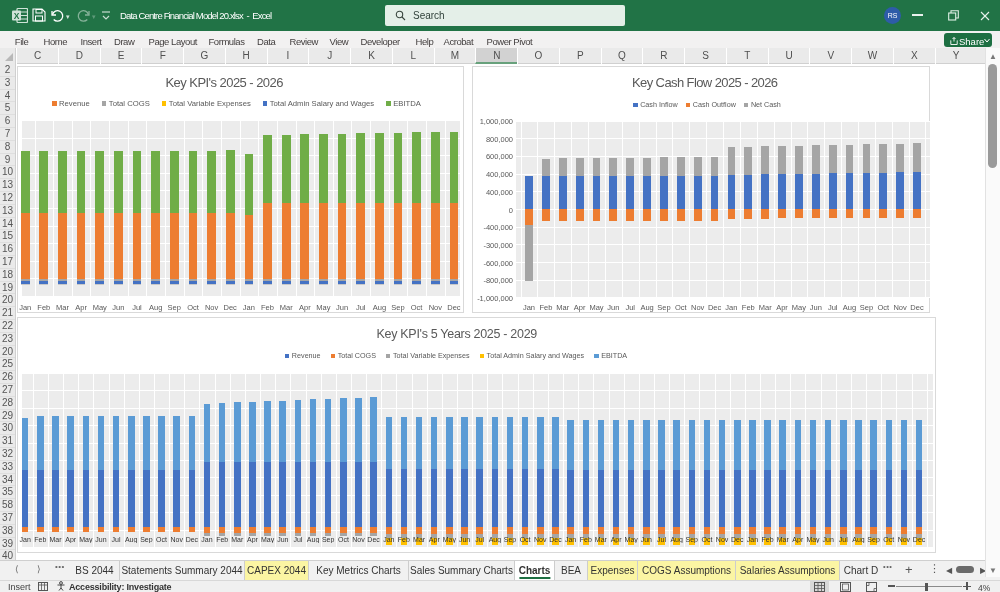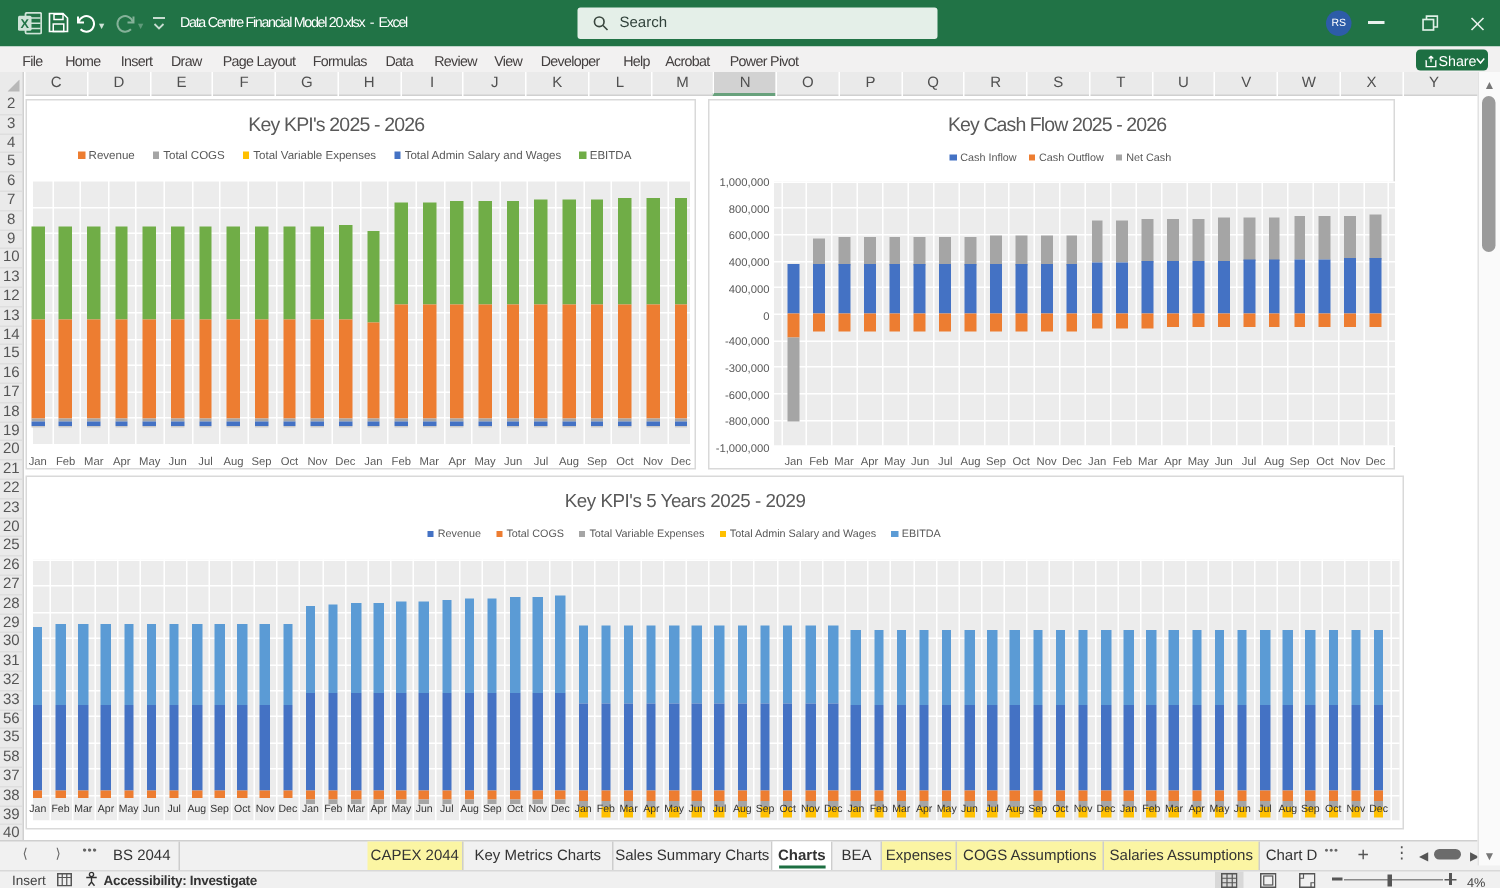--- a/index.html
+++ b/index.html
@@ -130,21 +130,21 @@
 <div class="abs" style="left:0;top:345.6px;width:15px;height:12.8px;border-bottom:1px solid #dedede;font-size:10px;color:#555;text-align:center;line-height:12.8px;">20</div>
 <div class="abs" style="left:0;top:358.4px;width:15px;height:12.8px;border-bottom:1px solid #dedede;font-size:10px;color:#555;text-align:center;line-height:12.8px;">25</div>
 <div class="abs" style="left:0;top:371.2px;width:15px;height:12.8px;border-bottom:1px solid #dedede;font-size:10px;color:#555;text-align:center;line-height:12.8px;">26</div>
 <div class="abs" style="left:0;top:384.0px;width:15px;height:12.8px;border-bottom:1px solid #dedede;font-size:10px;color:#555;text-align:center;line-height:12.8px;">27</div>
 <div class="abs" style="left:0;top:396.8px;width:15px;height:12.8px;border-bottom:1px solid #dedede;font-size:10px;color:#555;text-align:center;line-height:12.8px;">28</div>
 <div class="abs" style="left:0;top:409.6px;width:15px;height:12.8px;border-bottom:1px solid #dedede;font-size:10px;color:#555;text-align:center;line-height:12.8px;">29</div>
 <div class="abs" style="left:0;top:422.4px;width:15px;height:12.8px;border-bottom:1px solid #dedede;font-size:10px;color:#555;text-align:center;line-height:12.8px;">30</div>
 <div class="abs" style="left:0;top:435.2px;width:15px;height:12.8px;border-bottom:1px solid #dedede;font-size:10px;color:#555;text-align:center;line-height:12.8px;">31</div>
 <div class="abs" style="left:0;top:448.0px;width:15px;height:12.8px;border-bottom:1px solid #dedede;font-size:10px;color:#555;text-align:center;line-height:12.8px;">32</div>
 <div class="abs" style="left:0;top:460.8px;width:15px;height:12.8px;border-bottom:1px solid #dedede;font-size:10px;color:#555;text-align:center;line-height:12.8px;">33</div>
-<div class="abs" style="left:0;top:473.6px;width:15px;height:12.8px;border-bottom:1px solid #dedede;font-size:10px;color:#555;text-align:center;line-height:12.8px;">56</div>
+<div class="abs" style="left:0;top:473.6px;width:15px;height:12.8px;border-bottom:1px solid #dedede;font-size:10px;color:#555;text-align:center;line-height:12.8px;">34</div>
 <div class="abs" style="left:0;top:486.4px;width:15px;height:12.8px;border-bottom:1px solid #dedede;font-size:10px;color:#555;text-align:center;line-height:12.8px;">35</div>
 <div class="abs" style="left:0;top:499.2px;width:15px;height:12.8px;border-bottom:1px solid #dedede;font-size:10px;color:#555;text-align:center;line-height:12.8px;">58</div>
 <div class="abs" style="left:0;top:512.0px;width:15px;height:12.8px;border-bottom:1px solid #dedede;font-size:10px;color:#555;text-align:center;line-height:12.8px;">37</div>
 <div class="abs" style="left:0;top:524.8px;width:15px;height:12.8px;border-bottom:1px solid #dedede;font-size:10px;color:#555;text-align:center;line-height:12.8px;">38</div>
 <div class="abs" style="left:0;top:537.6px;width:15px;height:12.8px;border-bottom:1px solid #dedede;font-size:10px;color:#555;text-align:center;line-height:12.8px;">39</div>
 <div class="abs" style="left:0;top:550.4px;width:15px;height:12.8px;border-bottom:1px solid #dedede;font-size:10px;color:#555;text-align:center;line-height:12.8px;">40</div>
 <div class="abs" style="left:17px;top:66px;width:447px;height:247px;background:#ffffff;border:1px solid #d9d9d9;"></div>
 <div class="abs" style="left:165.5px;top:74.5px;font-size:13px;letter-spacing:-0.55px;color:#595959;white-space:nowrap;">Key KPI's 2025 - 2026</div>
 <div class="abs" style="left:22px;top:98.5px;width:441px;text-align:center;font-size:7.7px;color:#595959;white-space:nowrap;"><span style="display:inline-block;width:4.5px;height:4.5px;background:#ED7D31;margin-right:2.5px;"></span><span style="margin-right:12px;">Revenue</span><span style="display:inline-block;width:4.5px;height:4.5px;background:#A5A5A5;margin-right:2.5px;"></span><span style="margin-right:12px;">Total COGS</span><span style="display:inline-block;width:4.5px;height:4.5px;background:#FFC000;margin-right:2.5px;"></span><span style="margin-right:12px;">Total Variable Expenses</span><span style="display:inline-block;width:4.5px;height:4.5px;background:#4472C4;margin-right:2.5px;"></span><span style="margin-right:12px;">Total Admin Salary and Wages</span><span style="display:inline-block;width:4.5px;height:4.5px;background:#70AD47;margin-right:2.5px;"></span><span style="margin-right:12px;">EBITDA</span></div>
 <div class="abs" style="left:22px;top:120px;width:438px;height:176px;background:#ececec;"></div>
@@ -870,20 +870,21 @@
 <div class="abs" style="left:850.8px;top:536px;width:15.4px;text-align:center;font-size:7px;color:#333;overflow:hidden;">Aug</div>
 <div class="abs" style="left:865.9px;top:536px;width:15.4px;text-align:center;font-size:7px;color:#333;overflow:hidden;">Sep</div>
 <div class="abs" style="left:881.1px;top:536px;width:15.4px;text-align:center;font-size:7px;color:#333;overflow:hidden;">Oct</div>
 <div class="abs" style="left:896.2px;top:536px;width:15.4px;text-align:center;font-size:7px;color:#333;overflow:hidden;">Nov</div>
 <div class="abs" style="left:911.4px;top:536px;width:15.4px;text-align:center;font-size:7px;color:#333;overflow:hidden;">Dec</div>
 <div class="abs" style="left:0;top:560px;width:1000px;height:20px;background:#f1f1f1;border-top:1px solid #cfcfcf;"></div>
 <div class="abs" style="left:15px;top:564px;font-size:9px;color:#666;">⟨</div>
 <div class="abs" style="left:37px;top:564px;font-size:9px;color:#666;">⟩</div>
 <div class="abs" style="left:55px;top:562px;font-size:8px;color:#666;letter-spacing:0.5px;">•••</div>
 <div class="abs" style="left:70px;top:561px;width:50px;height:19px;background:transparent;border-right:1px solid #cdcdcd;font-size:10px;color:#333;font-weight:normal;text-align:center;line-height:19px;white-space:nowrap;overflow:hidden;">BS 2044</div>
+<div class="abs" style="left:120px;top:561px;width:125px;height:19px;background:transparent;border-right:1px solid #cdcdcd;font-size:10px;color:#333;font-weight:normal;text-align:center;line-height:19px;white-space:nowrap;overflow:hidden;">Statements Summary 2044</div>
 <div class="abs" style="left:245px;top:561px;width:64px;height:19px;background:#fbf5a3;border-right:1px solid #cdcdcd;font-size:10px;color:#333;font-weight:normal;text-align:center;line-height:19px;white-space:nowrap;overflow:hidden;">CAPEX 2044</div>
 <div class="abs" style="left:309px;top:561px;width:100px;height:19px;background:transparent;border-right:1px solid #cdcdcd;font-size:10px;color:#333;font-weight:normal;text-align:center;line-height:19px;white-space:nowrap;overflow:hidden;">Key Metrics Charts</div>
 <div class="abs" style="left:409px;top:561px;width:106px;height:19px;background:transparent;border-right:1px solid #cdcdcd;font-size:10px;color:#333;font-weight:normal;text-align:center;line-height:19px;white-space:nowrap;overflow:hidden;">Sales Summary Charts</div>
 <div class="abs" style="left:515px;top:561px;width:40px;height:19px;background:#ffffff;border-right:1px solid #cdcdcd;font-size:10px;color:#333;font-weight:bold;text-align:center;line-height:19px;white-space:nowrap;overflow:hidden;">Charts<div style="position:absolute;left:50%;transform:translateX(-50%);bottom:1px;width:80%;height:2px;background:#1d6f42;"></div></div>
 <div class="abs" style="left:555px;top:561px;width:33px;height:19px;background:transparent;border-right:1px solid #cdcdcd;font-size:10px;color:#333;font-weight:normal;text-align:center;line-height:19px;white-space:nowrap;overflow:hidden;">BEA</div>
 <div class="abs" style="left:588px;top:561px;width:50px;height:19px;background:#fbf5a3;border-right:1px solid #cdcdcd;font-size:10px;color:#333;font-weight:normal;text-align:center;line-height:19px;white-space:nowrap;overflow:hidden;">Expenses</div>
 <div class="abs" style="left:638px;top:561px;width:98px;height:19px;background:#fbf5a3;border-right:1px solid #cdcdcd;font-size:10px;color:#333;font-weight:normal;text-align:center;line-height:19px;white-space:nowrap;overflow:hidden;">COGS Assumptions</div>
 <div class="abs" style="left:736px;top:561px;width:104px;height:19px;background:#fbf5a3;border-right:1px solid #cdcdcd;font-size:10px;color:#333;font-weight:normal;text-align:center;line-height:19px;white-space:nowrap;overflow:hidden;">Salaries Assumptions</div>
 <div class="abs" style="left:840px;top:561px;width:42px;height:19px;font-size:10px;color:#333;text-align:center;line-height:19px;white-space:nowrap;overflow:hidden;">Chart D</div>
 <div class="abs" style="left:883px;top:562px;font-size:7.5px;color:#666;letter-spacing:0.5px;">•••</div>

